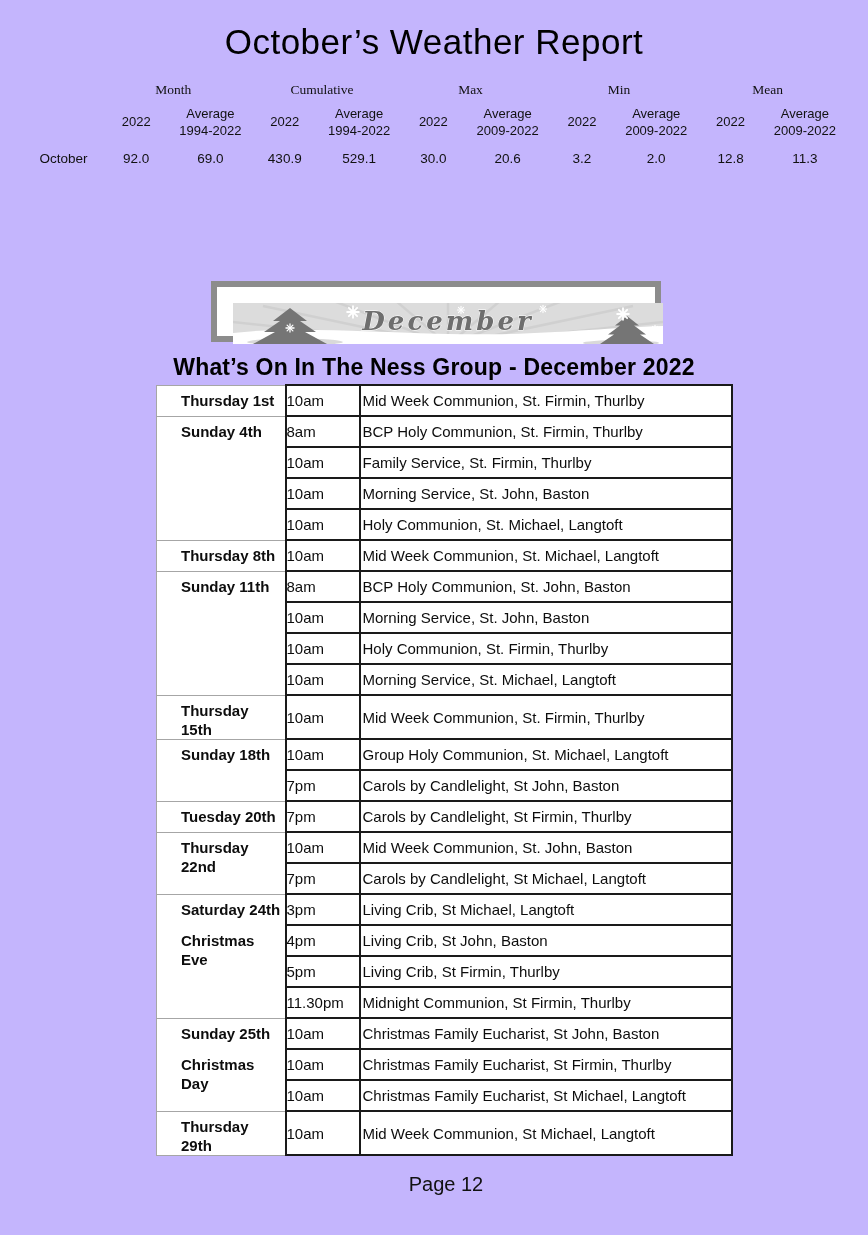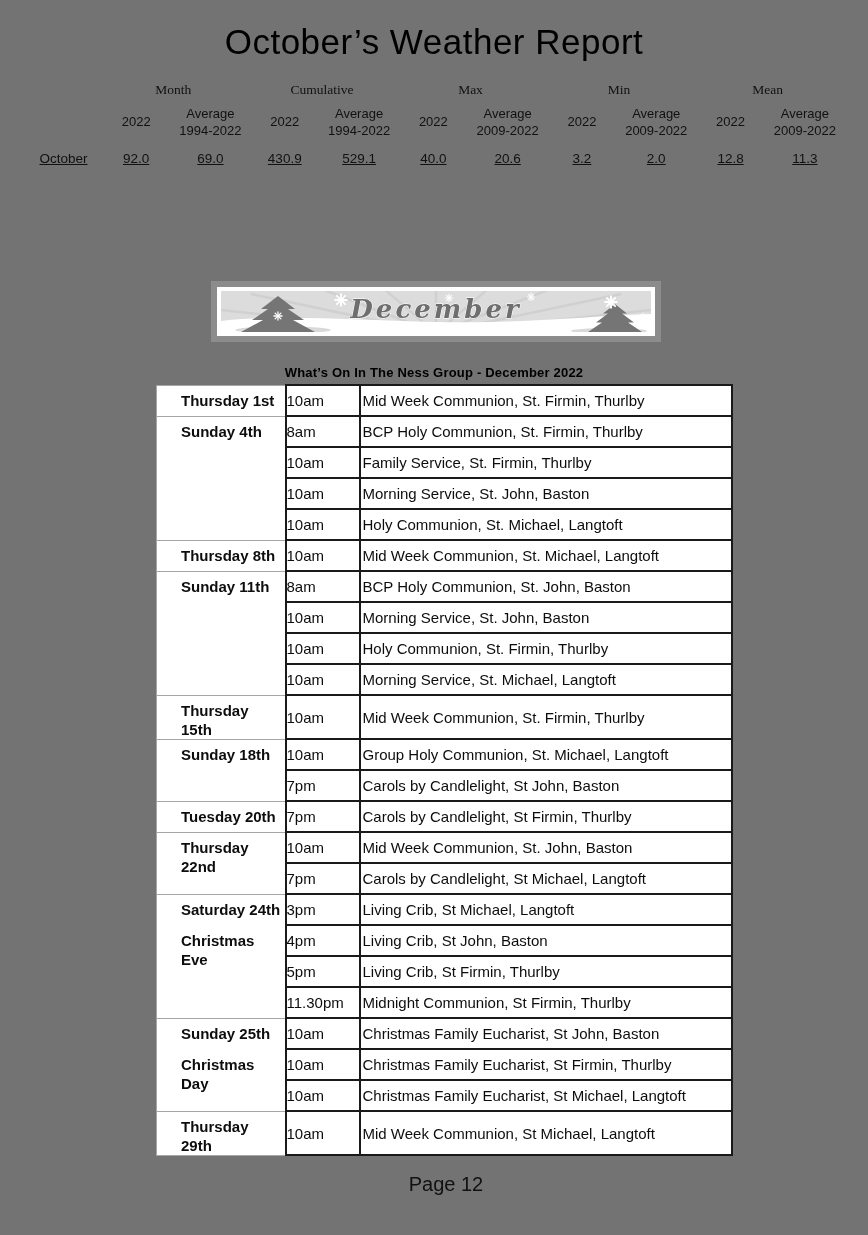--- a/index.html
+++ b/index.html
@@ -1,21 +1,21 @@
 <!DOCTYPE html>
 <html><head>
 <meta charset="utf-8">
 <style>
   * { margin: 0; padding: 0; box-sizing: border-box; }
   html, body { background: #ffffff; }
   .page {
     position: relative;
     width: 868px;
     height: 1235px;
-    background: #737373;
+    background: #c4b5fd;
     font-family: "Liberation Sans", sans-serif;
     color: #000;
     overflow: hidden;
   }
 
   
   .doc-title {
     position: absolute;
     top: 22px; left: 0; width: 100%;
     text-align: center;
@@ -38,43 +38,42 @@
   table.weather td {
     text-align: center;
     vertical-align: middle;
     font-size: 13.5px;
     color: #111;
     padding: 0;
   }
   table.weather tr.gh td { height: 20px; }
   table.weather tr.sh td { height: 20px; font-family: Liberation Serif, serif; }
   table.weather tr.ch td { height: 44px; font-size: 13px; line-height: 1.32; }
-  table.weather tr.dr td { height: 26px; vertical-align: bottom; padding-bottom: 4px; text-decoration: underline; }
+  table.weather tr.dr td { height: 26px; vertical-align: bottom; padding-bottom: 4px; }
 
   
   .banner {
     position: absolute;
     top: 281px; left: 211px;
     width: 450px; height: 61px;
     border: 6px solid #8c8c8c;
     background: #ffffff;
-    padding: 4px;
+    padding: 16px;
   }
   .banner svg { display: block; width: 430px; height: 41px; }
 
   
   .whatson-heading {
     position: absolute;
     top: 354px; left: 0; width: 100%;
     text-align: center;
-    font-size: 13px;
+    font-size: 23px;
     font-weight: 700;
     letter-spacing: 0.2px;
     color: #000;
-    margin-top: 11px;
   }
 
   
   .schedule-wrap {
     position: absolute;
     top: 384px; left: 156px;
   }
   table.schedule {
     border-collapse: collapse;
     table-layout: fixed;
@@ -185,21 +184,21 @@
               <div>Average</div>
               <div>2009-2022</div>
             </td>
       </tr>
       <tr class="dr">
         <td>October</td>
         <td>92.0</td>
         <td>69.0</td>
         <td>430.9</td>
         <td>529.1</td>
-        <td>40.0</td>
+        <td>30.0</td>
         <td>20.6</td>
         <td>3.2</td>
         <td>2.0</td>
         <td>12.8</td>
         <td>11.3</td>
       </tr>
     </tbody>
       </table>
   </div>
 

